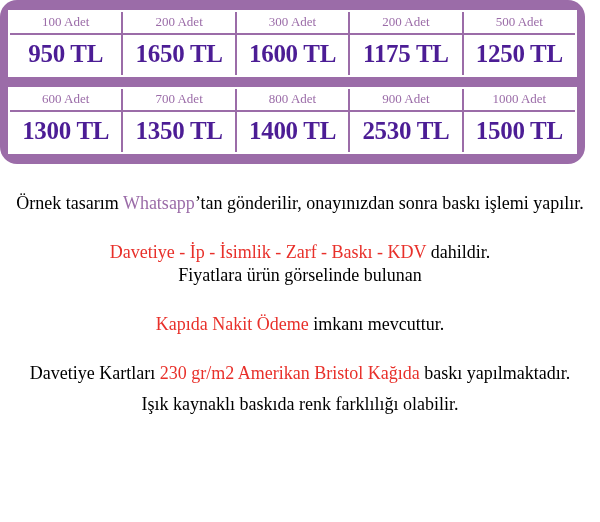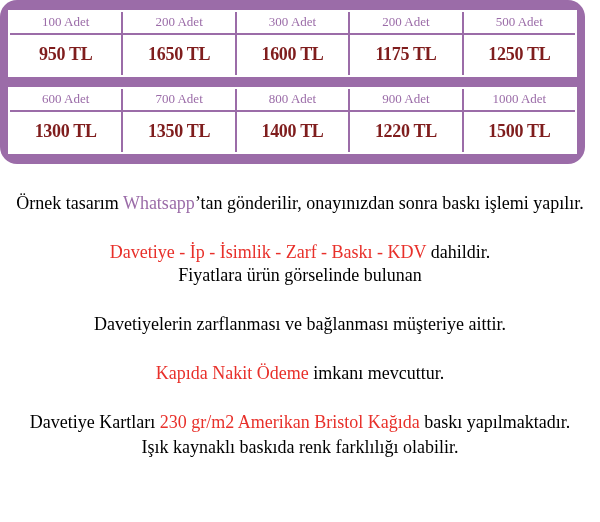--- a/index.html
+++ b/index.html
@@ -54,22 +54,22 @@
     background: #ffffff;
     font-size: 13px;
     line-height: 18px;
     padding: 1px 0 2px 0;
     border-bottom: 2px solid #9b6ca8;
     font-family: "Liberation Serif", serif;
   }
 
   .price {
     text-align: center;
-    color: #7f1d1d;
-    font-size: 18px;
+    color: #4c1d95;
+    font-size: 25px;
     font-weight: bold;
     line-height: 34px;
     padding: 2px 0 4px 0;
     font-family: "Liberation Serif", serif;
     letter-spacing: -0.3px;
   }
 
   
   #notes-block {
     padding: 28px 10px 0 10px;
@@ -88,21 +88,21 @@
   .note .hl-red {
     color: #e8302a;
   }
   .note .hl-purple {
     color: #9b6ca8;
   }
   .note .sub-line {
     display: block;
   }
   .note-paper { margin-bottom: 0; }
-  .note-paper .sub-line:last-child { margin-top: 2px; }
+  .note-paper .sub-line:last-child { margin-top: 8px; }
 </style>
 </head>
 <body>
 
 <div id="pricing-block">
 
   <div class="price-row">
     <div class="price-cell">
       <div class="qty">100 Adet</div>
       <div class="price">950 TL</div>
@@ -133,40 +133,39 @@
     <div class="price-cell">
       <div class="qty">700 Adet</div>
       <div class="price">1350 TL</div>
     </div>
     <div class="price-cell">
       <div class="qty">800 Adet</div>
       <div class="price">1400 TL</div>
     </div>
     <div class="price-cell">
       <div class="qty">900 Adet</div>
-      <div class="price">1220 TL</div>
+      <div class="price">2530 TL</div>
     </div>
     <div class="price-cell">
       <div class="qty">1000 Adet</div>
       <div class="price">1500 TL</div>
     </div>
   </div>
 
 </div>
 
 <div id="notes-block">
 
   <p class="note"><span>Örnek tasarım </span><span class="hl-purple">Whatsapp</span><span>’tan gönderilir, onayınızdan sonra baskı işlemi yapılır.</span></p>
 
   <p class="note">
       <span class="sub-line"><span class="hl-red">Davetiye - İp - İsimlik - Zarf - Baskı - KDV</span><span> dahildir.</span></span>
       <span class="sub-line">Fiyatlara ürün görselinde bulunan</span>
     </p>
 
-  <p class="note">Davetiyelerin zarflanması ve bağlanması müşteriye aittir.</p>
 
   <p class="note"><span class="hl-red">Kapıda Nakit Ödeme</span><span> imkanı mevcuttur.</span></p>
 
   <p class="note note-paper">
       <span class="sub-line"><span>Davetiye Kartları </span><span class="hl-red">230 gr/m2 Amerikan Bristol Kağıda</span><span> baskı yapılmaktadır.</span></span>
       <span class="sub-line">Işık kaynaklı baskıda renk farklılığı olabilir.</span>
     </p>
 
 </div>
 

